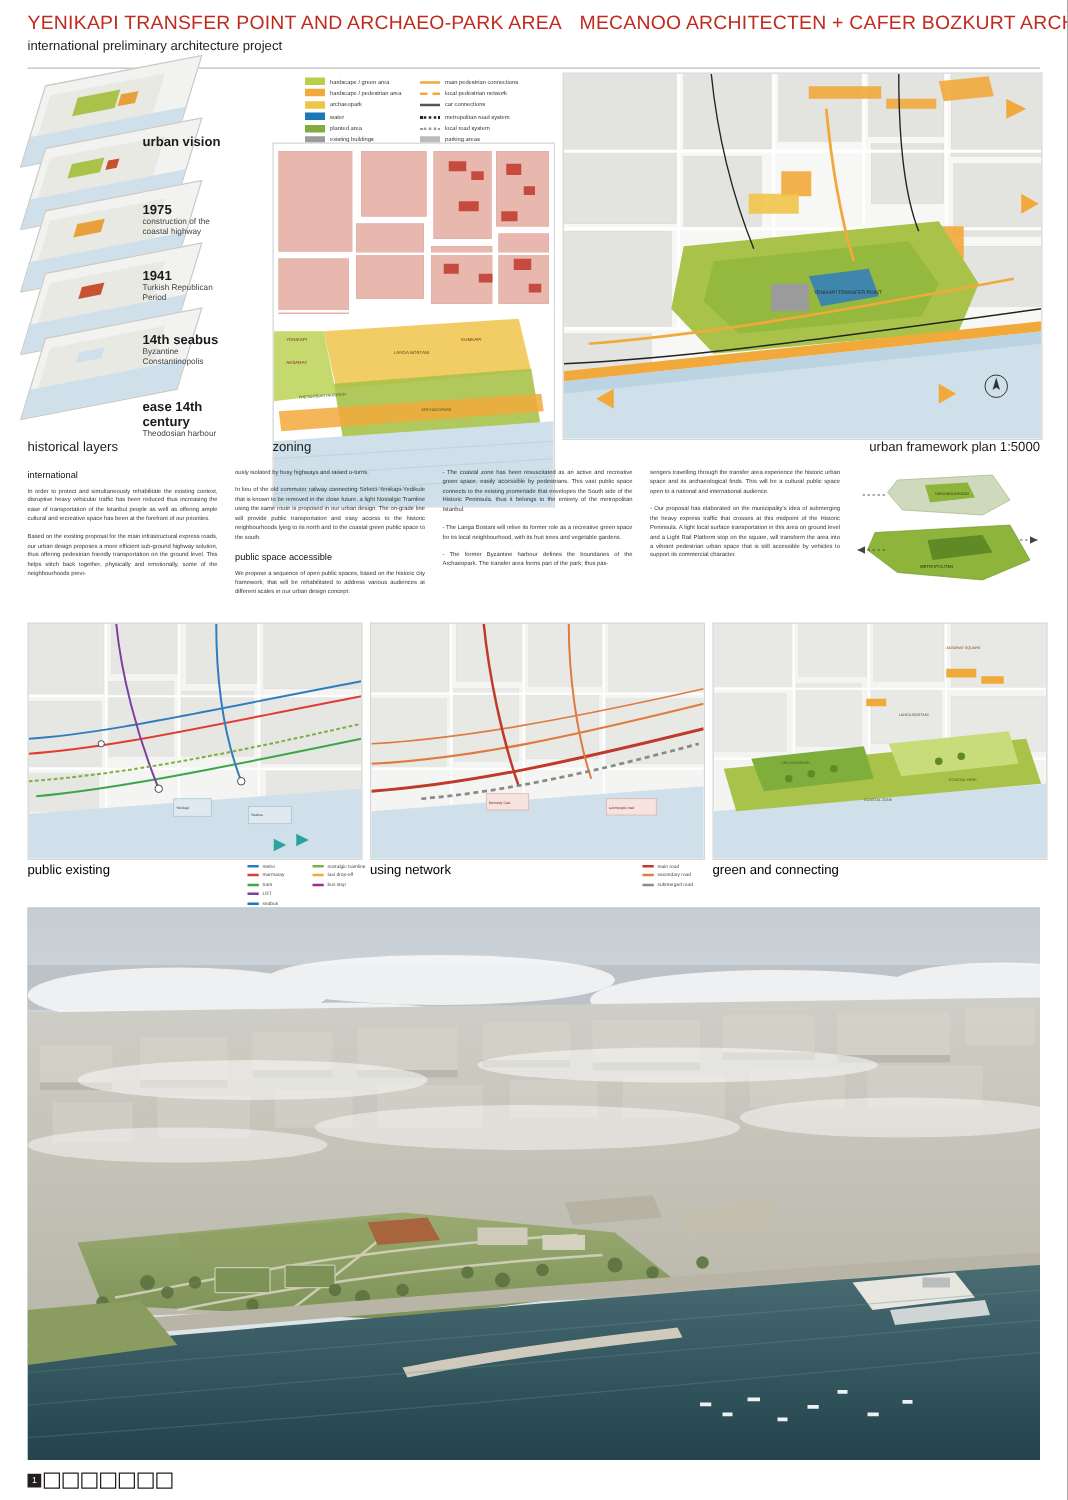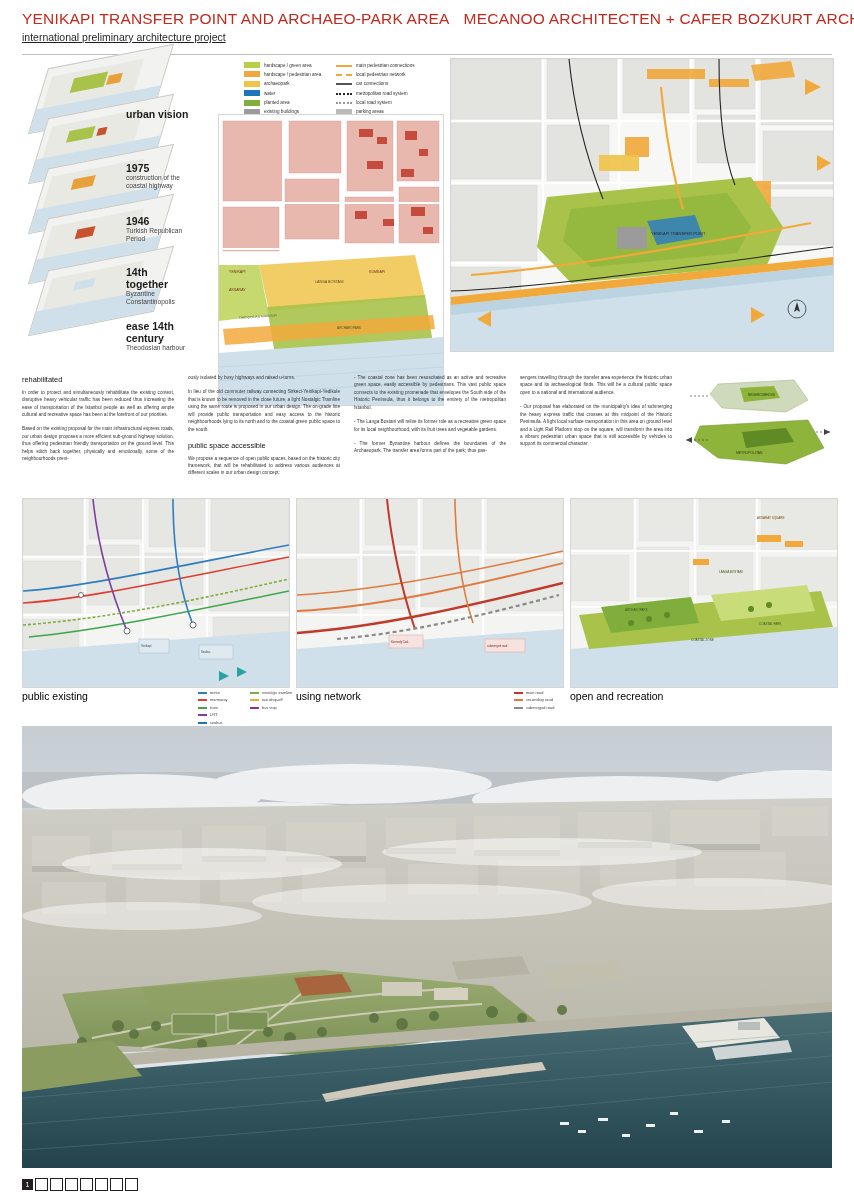--- a/index.html
+++ b/index.html
@@ -7,31 +7,31 @@
   #board{
     position:relative;width:854px;height:1200px;background:#ffffff;overflow:hidden;
   }
 
   
   .hdr{position:absolute;left:22px;top:10px;right:22px;}
   .hdr-title{
     color:#c12a1e;font-size:15.5px;letter-spacing:.2px;white-space:nowrap;
   }
   .hdr-title .sep{display:inline-block;width:14px;}
-  .hdr-sub{color:#231f20;font-size:10.5px;margin-top:3px;text-decoration:underline;}
+  .hdr-sub{color:#231f20;font-size:10.5px;margin-top:3px;}
   .hdr-rule{position:absolute;left:22px;right:22px;top:54px;height:1px;background:#bdbdbd;}
 
   
   .cap{font-size:10.5px;color:#1b1b1b;}
 
   
   .r1{position:absolute;top:58px;left:22px;right:22px;height:296px;}
 
   
-  .hist{position:absolute;left:16px;top:0;width:152px;height:296px;}
+  .hist{position:absolute;left:4px;top:0;width:152px;height:296px;}
   .slab{position:absolute;left:0;width:124px;height:60px;
         transform:skewY(-11deg) skewX(-18deg);
         background:#f2f2f0;border:1px solid #c9c9c6;}
   .slab .sea{position:absolute;left:0;bottom:0;width:100%;height:22px;background:#cfe0ea;}
   .slab .land{position:absolute;left:6px;top:8px;width:92px;height:30px;background:#e9e9e4;}
   .slab .acc{position:absolute;background:#a8c24a;}
   .slab .acc2{position:absolute;background:#e8a13a;}
   .slab .acc3{position:absolute;background:#c8522f;}
   .s1{top:0px;}   .s2{top:50px;} .s3{top:100px;} .s4{top:150px;} .s5{top:202px;}
   .hlabel{position:absolute;left:88px;font-size:9.5px;color:#1b1b1b;}
@@ -134,25 +134,25 @@
 
       <div class="hlabel" style="top:50px;">
         <b>urban vision</b>
         <span></span>
       </div>
       <div class="hlabel" style="top:104px;">
         <b>1975</b>
         <span>construction of the coastal highway</span>
       </div>
       <div class="hlabel" style="top:157px;">
-        <b>1946</b>
+        <b>1941</b>
         <span>Turkish Republican Period</span>
       </div>
       <div class="hlabel" style="top:208px;">
-        <b>14th together</b>
+        <b>14th seabus</b>
         <span>Byzantine Constantinopolis</span>
       </div>
       <div class="hlabel" style="top:262px;">
         <b>ease 14th century</b>
         <span>Theodosian harbour</span>
       </div>
     </div>
 
     <div class="legend">
       <div class="lgcol a">
@@ -343,24 +343,29 @@
 
         <g transform="translate(346,250)" fill="#333">
           <circle cx="0" cy="0" r="9" fill="none" stroke="#333" stroke-width="0.8"></circle>
           <path d="M0 -7 L3 3 L0 1 L-3 3 Z"></path>
         </g>
         <text x="200" y="176" font-size="4" fill="#2b2b2b" font-family="Liberation Sans">YENIKAPI TRANSFER POINT</text>
       </svg>
     </div>
   </div>
 
+  <div class="capRow">
+    <div class="cap c1">historical layers</div>
+    <div class="cap c2">zoning</div>
+    <div class="cap c3">urban framework plan 1:5000</div>
+  </div>
 
   <div class="textband">
     <div class="tcol tc1">
-      <h4>rehabilitated</h4>
+      <h4>international</h4>
       <p>In order to protect and simultaneously rehabilitate the existing context, disruptive heavy vehicular traffic has been reduced thus increasing the ease of transportation of the Istanbul people as well as offering ample cultural and recreative space has been at the forefront of our priorities.</p>
       <p>Based on the existing proposal for the main infrastructural express roads, our urban design proposes a more efficient sub-ground highway solution, thus offering pedestrian friendly transportation on the ground level. This helps stitch back together, physically and emotionally, some of the neighbourhoods previ-</p>
     </div>
     <div class="tcol tc2">
       <p>ously isolated by busy highways and raised u-turns.</p>
       <p>In lieu of the old commuter railway connecting Sirkeci-Yenikapi-Yedikule that is known to be removed in the close future, a light Nostalgic Tramline using the same route is proposed in our urban design. The on-grade line will provide public transportation and easy access to the historic neighbourhoods lying to its north and to the coastal green public space to the south.</p>
       <h4>public space accessible</h4>
       <p>We propose a sequence of open public spaces, based on the historic city framework, that will be rehabilitated to address various audiences at different scales in our urban design concept:</p>
     </div>
     <div class="tcol tc3">
@@ -508,21 +513,21 @@
         <text x="54" y="112" font-size="3" fill="#3b5a1e" font-family="Liberation Sans">ARCHAEOPARK</text>
         <text x="188" y="126" font-size="3" fill="#3b5a1e" font-family="Liberation Sans">COASTAL PARK</text>
         <text x="120" y="142" font-size="3" fill="#3b5a1e" font-family="Liberation Sans">COASTAL ZONE</text>
       </svg>
     </div>
   </div>
 
   <div class="capRow3">
     <div class="c ca">public existing</div>
     <div class="c cb">using network</div>
-    <div class="c cc">open and recreation</div>
+    <div class="c cc">green and connecting</div>
 
     <div class="minileg" style="left:176px;width:52px;">
       <div class="ml">
           <span class="mlsw" style="background:#2f7dbf"></span>
           <span>metro</span>
         </div>
       <div class="ml">
           <span class="mlsw" style="background:#e03c31"></span>
           <span>marmaray</span>
         </div>

